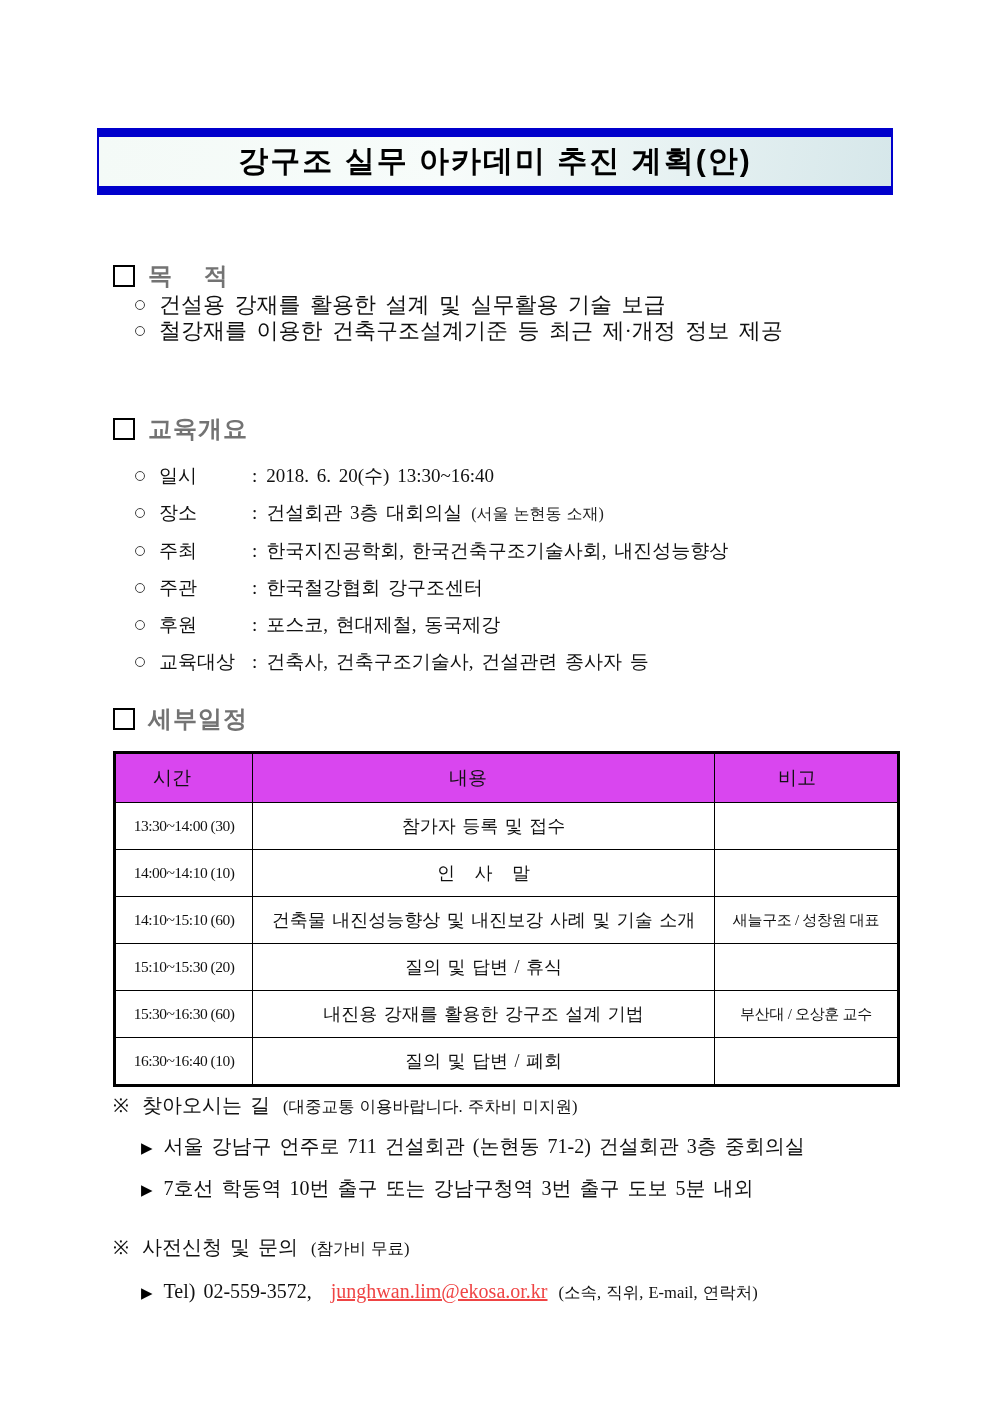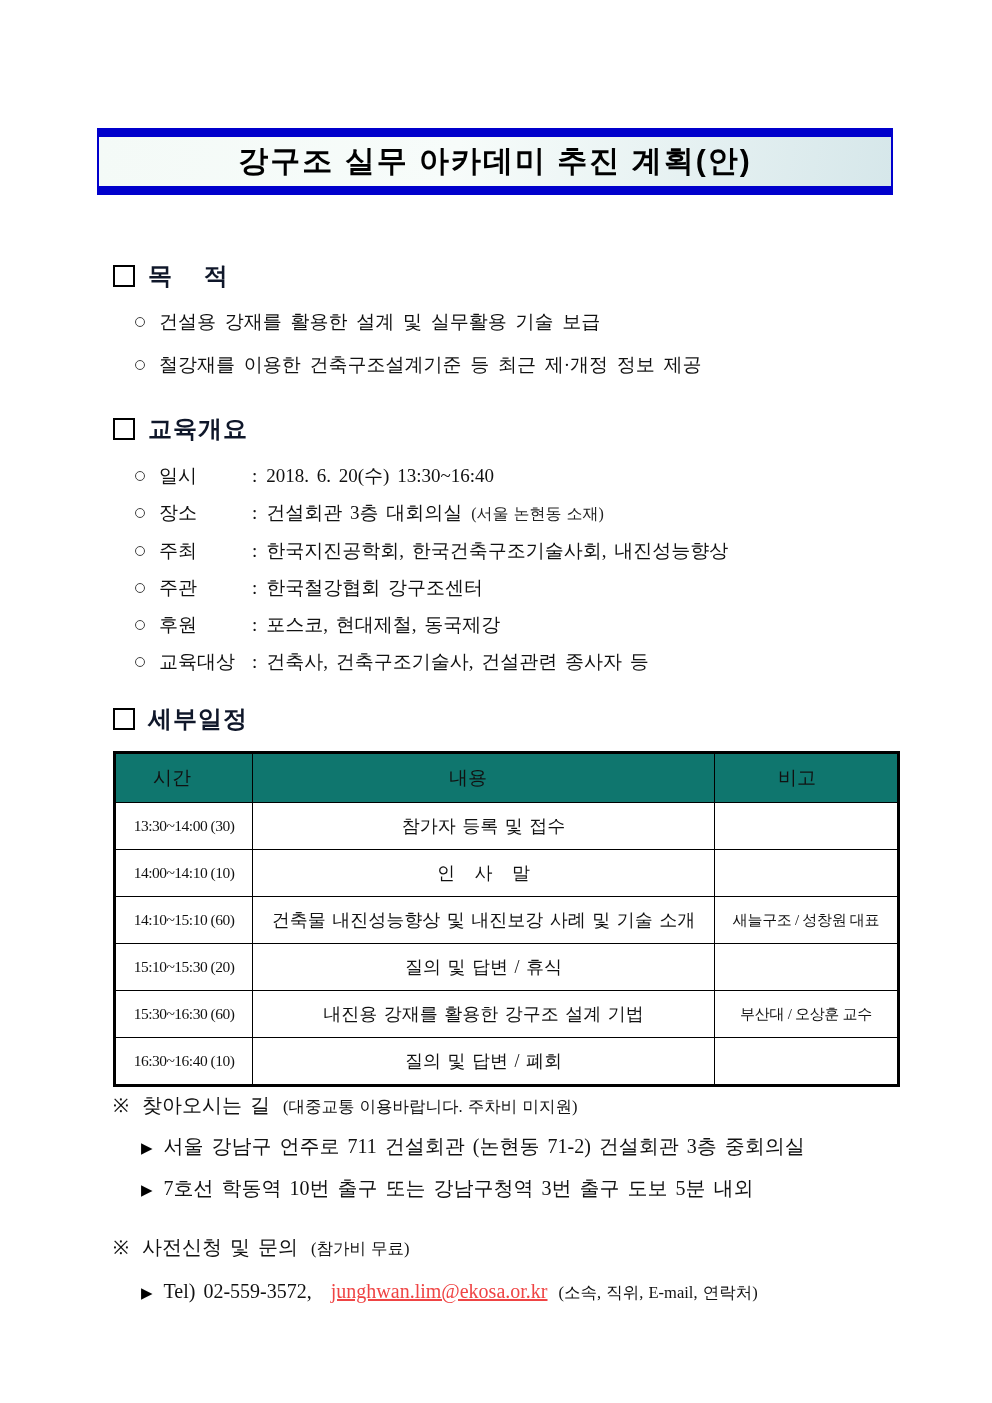--- a/index.html
+++ b/index.html
@@ -22,31 +22,31 @@
     font-weight:700; font-size:30px; letter-spacing:2px; color:#000;
     white-space:pre;
     text-align:center;
   }
 
   
   .section { position:absolute; left:113px; right:90px; }
   .section-heading {
     display:flex; align-items:center; gap:13px;
     font-family:"Liberation Sans","DejaVu Sans",sans-serif;
-    font-weight:700; font-size:24px; color:#0f172a;
+    font-weight:700; font-size:24px; color:#737373;
   }
   .square-icon {
     width:18px; height:18px; border:2px solid #000; flex:none; background:#fff;
   }
   .heading-text { white-space:pre; letter-spacing:1px; }
 
   .bullet-row {
     display:flex; align-items:center; gap:14px;
-    margin-top:17px; padding-left:22px;
-    font-size:19px; word-spacing:4px; line-height:26px;
+    padding-left:22px;
+    font-size:22px; word-spacing:4px; line-height:26px;
   }
   .circle-icon {
     width:8px; height:8px; border:1.6px solid #444; border-radius:50%;
     flex:none; background:#fff;
   }
 
   .ov-row {
     display:flex; align-items:baseline;
     margin-top:14px; padding-left:22px;
     font-size:19px; line-height:23px; word-spacing:3px;
@@ -59,21 +59,21 @@
   .ov-colon { margin:0 9px 0 7px; }
   .small-note { font-size:16px; color:#222; word-spacing:1px; }
 
   
   .sched-table {
     border-collapse:collapse; width:784px; margin-top:16px;
     table-layout:fixed; border:3px solid #000;
   }
   .sched-table th, .sched-table td { border:1.5px solid #000; }
   .sched-table th {
-    background:#0f766e; height:46px; font-weight:400; font-size:19px;
+    background:#d946ef; height:46px; font-weight:400; font-size:19px;
     text-align:center;
   }
   .sched-table td { height:44px; text-align:center; font-size:18px; word-spacing:2px; }
   .col-time  { width:138px; }
   .col-body  { width:462px; }
   .col-note  { width:184px; }
   td.cell-time { font-size:15.5px; letter-spacing:-0.5px; word-spacing:0; }
   td.cell-content { white-space:pre-wrap; }
   td.cell-note { font-size:15px; letter-spacing:-0.3px; word-spacing:0; }
   .spread { display:inline-block; text-align:justify; text-align-last:justify; }

